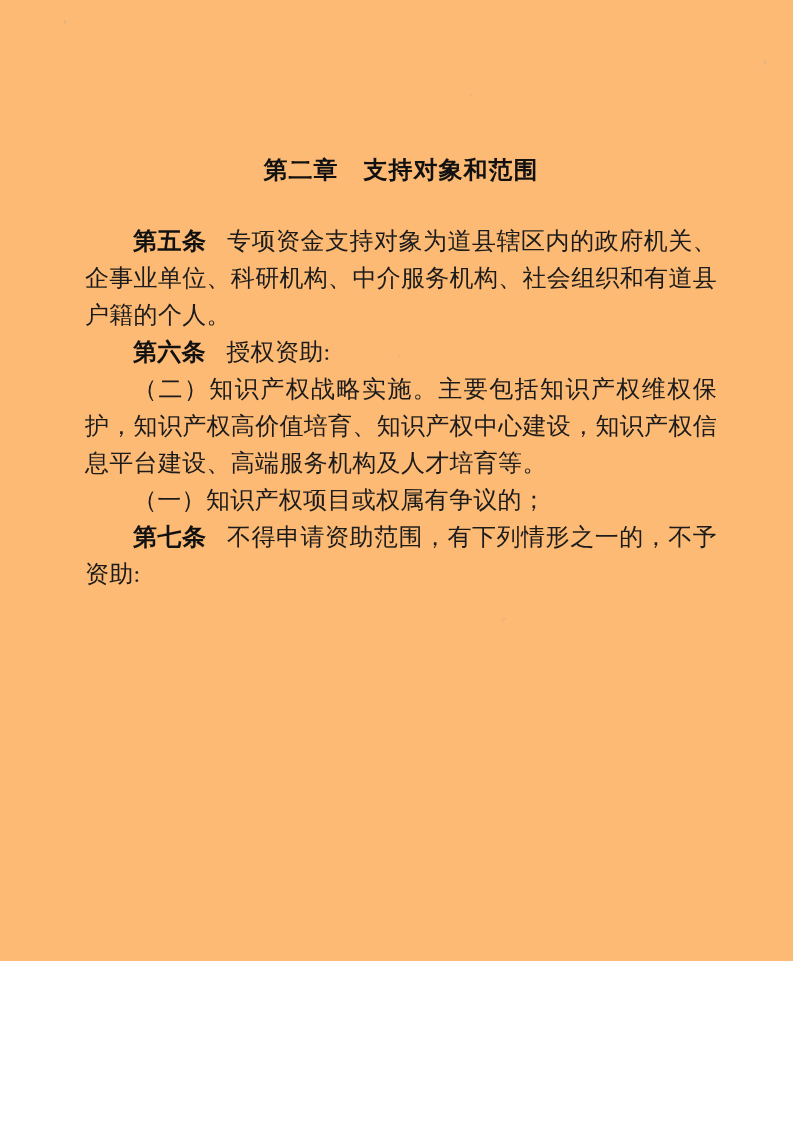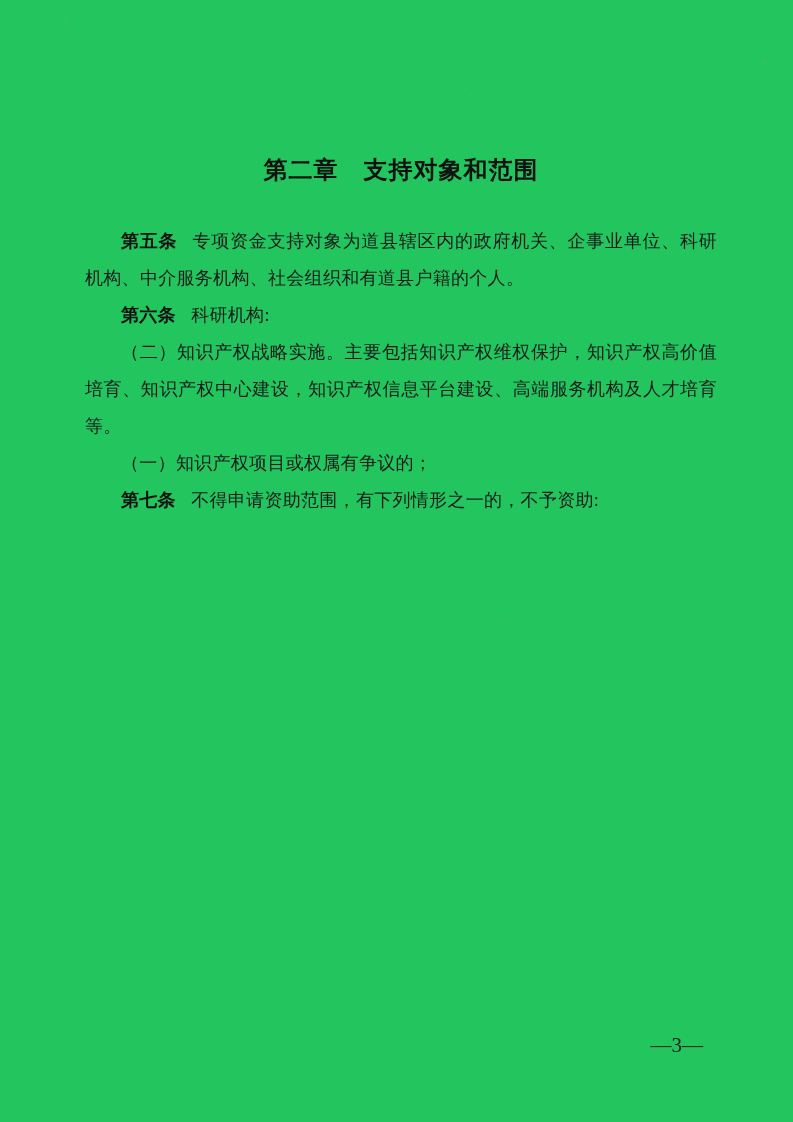--- a/index.html
+++ b/index.html
@@ -1,20 +1,20 @@
 <!DOCTYPE html>
 <html><head>
 <meta charset="utf-8">
 <style>
   html, body { margin: 0; padding: 0; background: #ffffff; }
   .page {
     position: relative;
     width: 793px;
-    height: 1122px;
-    background: #22c55e;
+    height: 961px;
+    background: #fdba74;
     font-family: "Liberation Serif", serif;
     color: #1b1b1b;
     overflow: hidden;
   }
   .content {
     position: absolute;
     left: 85px;
     top: 152px;
     width: 632px;
   }
@@ -22,21 +22,21 @@
     margin: 0 0 34px 0;
     font-size: 24px;
     font-weight: 700;
     line-height: 37px;
     text-align: center;
     letter-spacing: 1px;
     color: #111;
   }
   .para {
     margin: 0;
-    font-size: 18px;
+    font-size: 24px;
     line-height: 37px;
     text-align: justify;
     text-indent: 2em;
     letter-spacing: 0.3px;
   }
   .lead {
     font-weight: 700;
     margin-right: 0.85em;
     color: #111;
   }
@@ -70,21 +70,21 @@
   <span class="speck s2"></span>
   <span class="speck s3"></span>
   <span class="speck s4"></span>
   <span class="speck s5"></span>
 
   <div class="content">
     <h1 class="title">第二章　支持对象和范围</h1>
 
     <p class="para"><span class="lead">第五条</span><span>专项资金支持对象为道县辖区内的政府机关、企事业单位、科研机构、中介服务机构、社会组织和有道县户籍的个人。</span></p>
 
-    <p class="para"><span class="lead">第六条</span><span>科研机构:</span></p>
+    <p class="para"><span class="lead">第六条</span><span>授权资助:</span></p>
 
 
     <p class="para">（二）知识产权战略实施。主要包括知识产权维权保护，知识产权高价值培育、知识产权中心建设，知识产权信息平台建设、高端服务机构及人才培育等。</p>
 
 
     <p class="para">（一）知识产权项目或权属有争议的；</p>
 
     <p class="para"><span class="lead">第七条</span><span>不得申请资助范围，有下列情形之一的，不予资助:</span></p>
 
 

